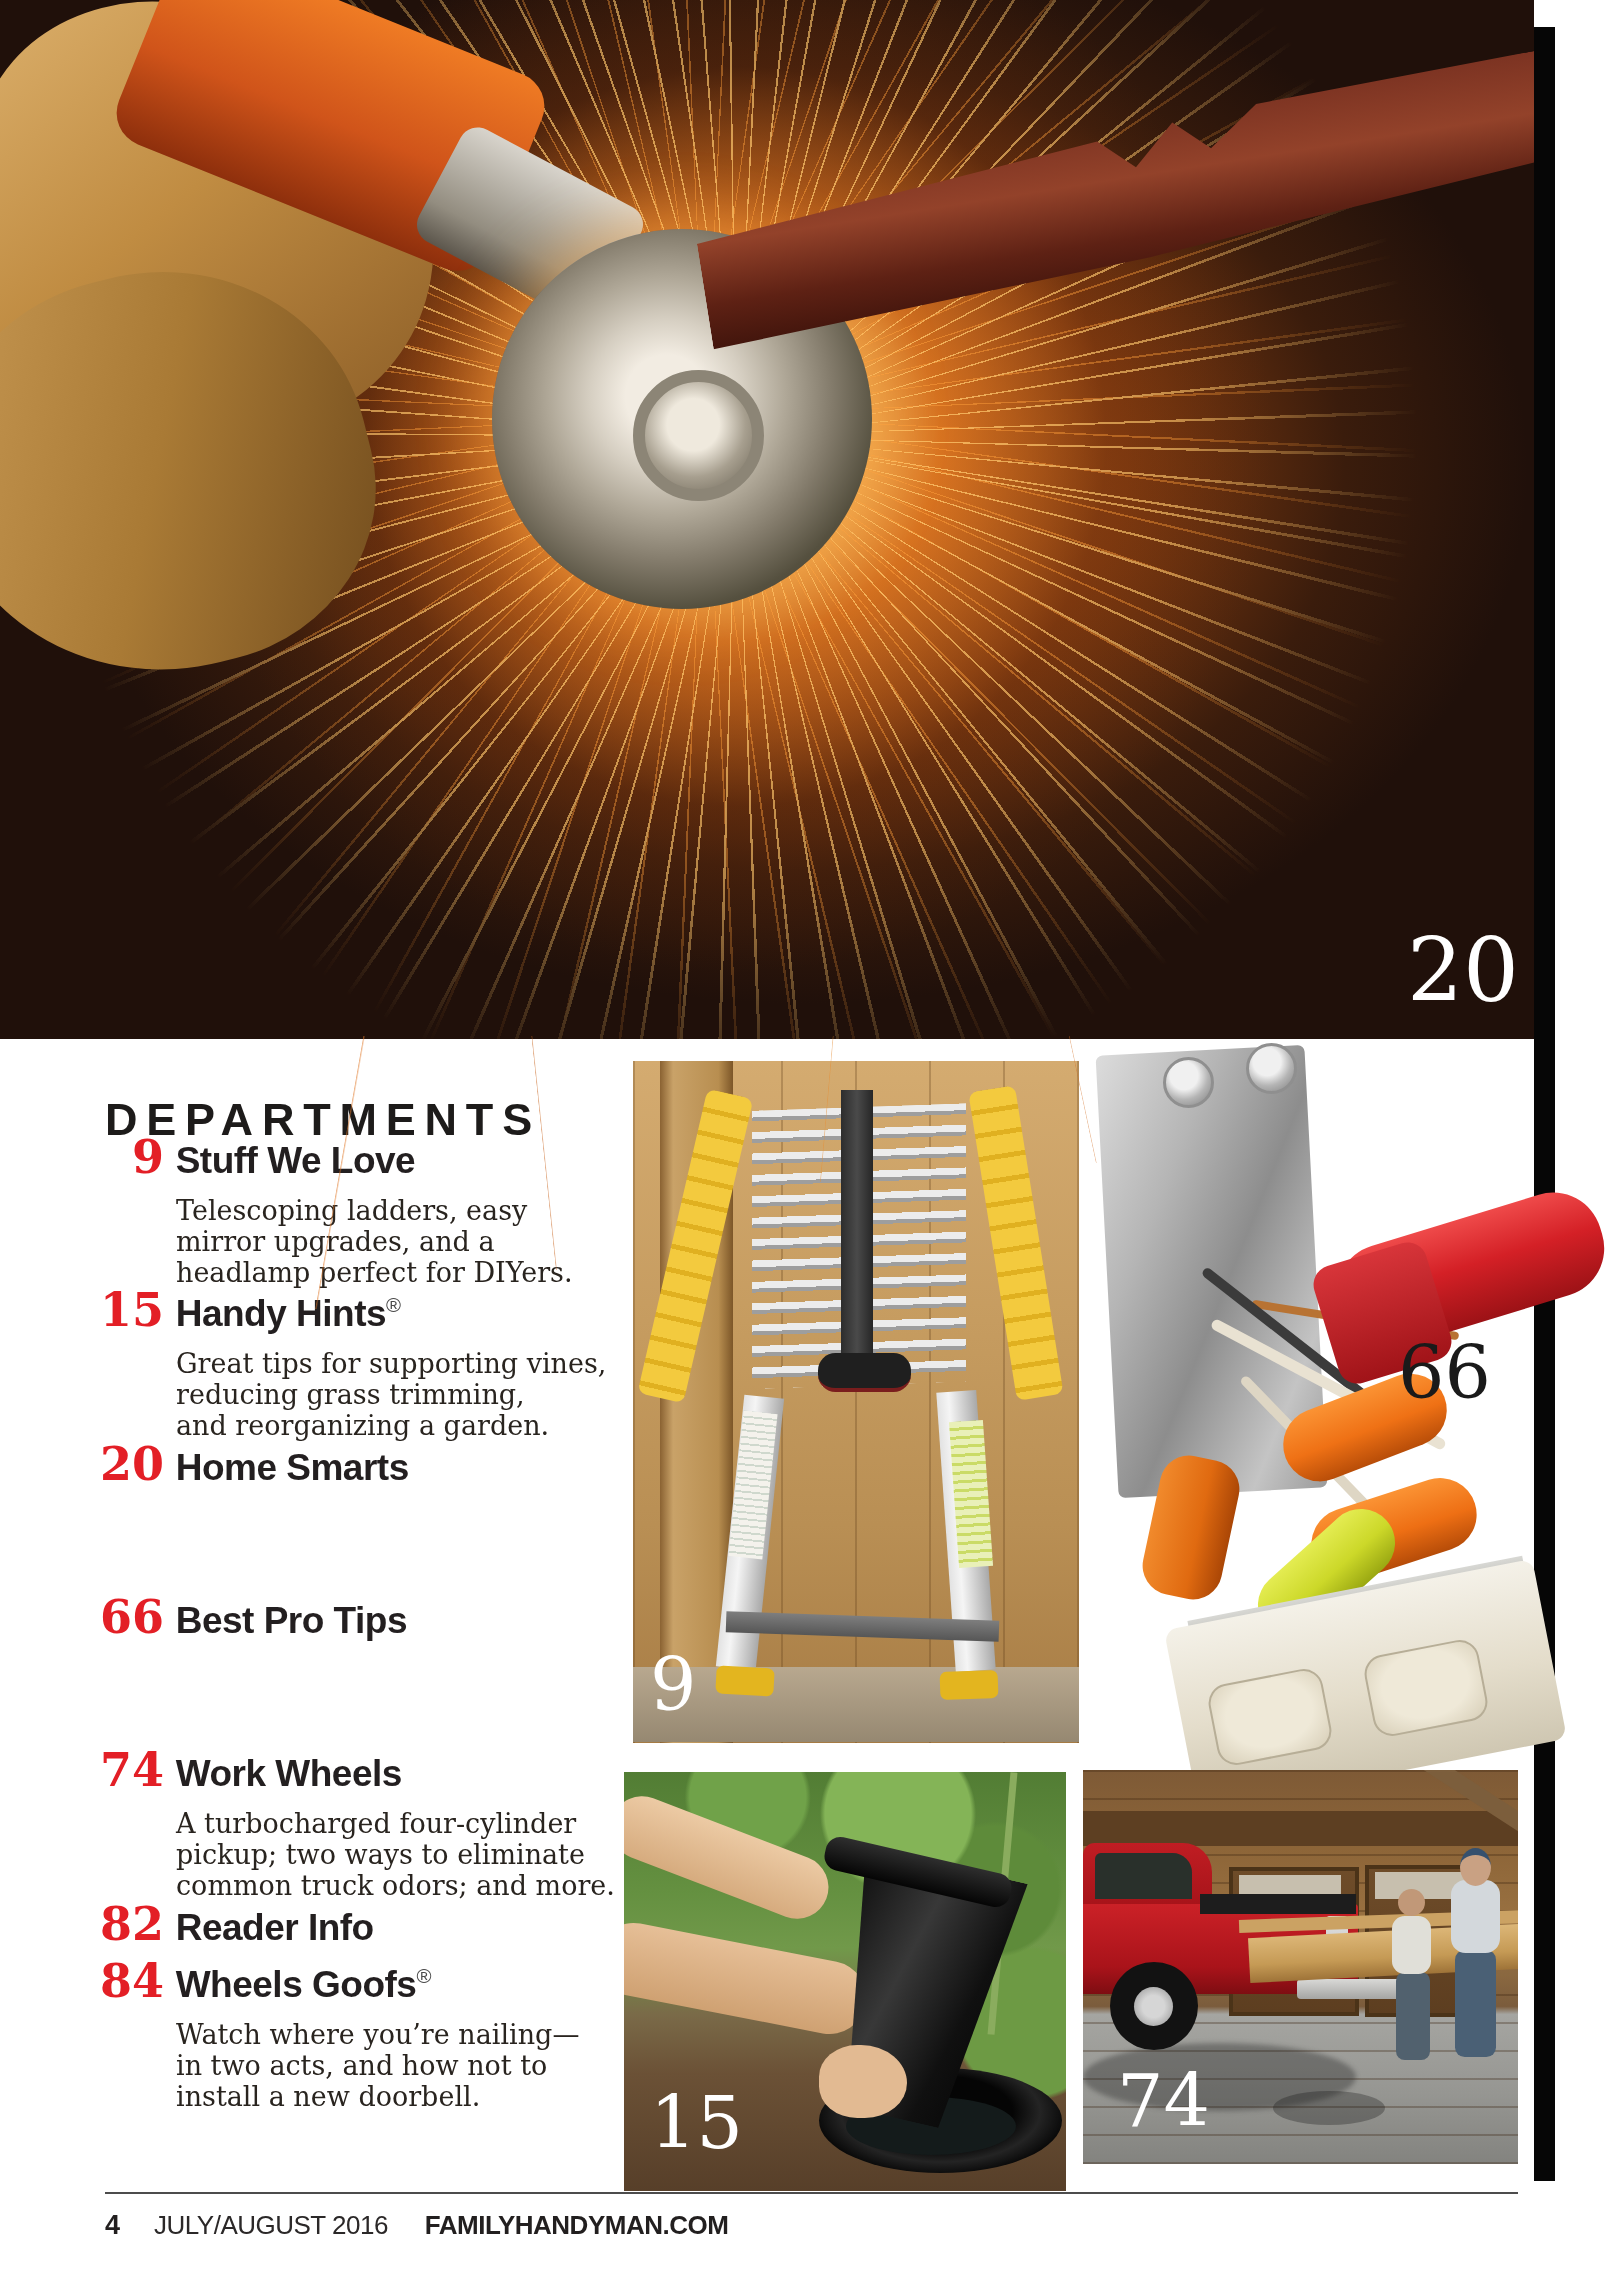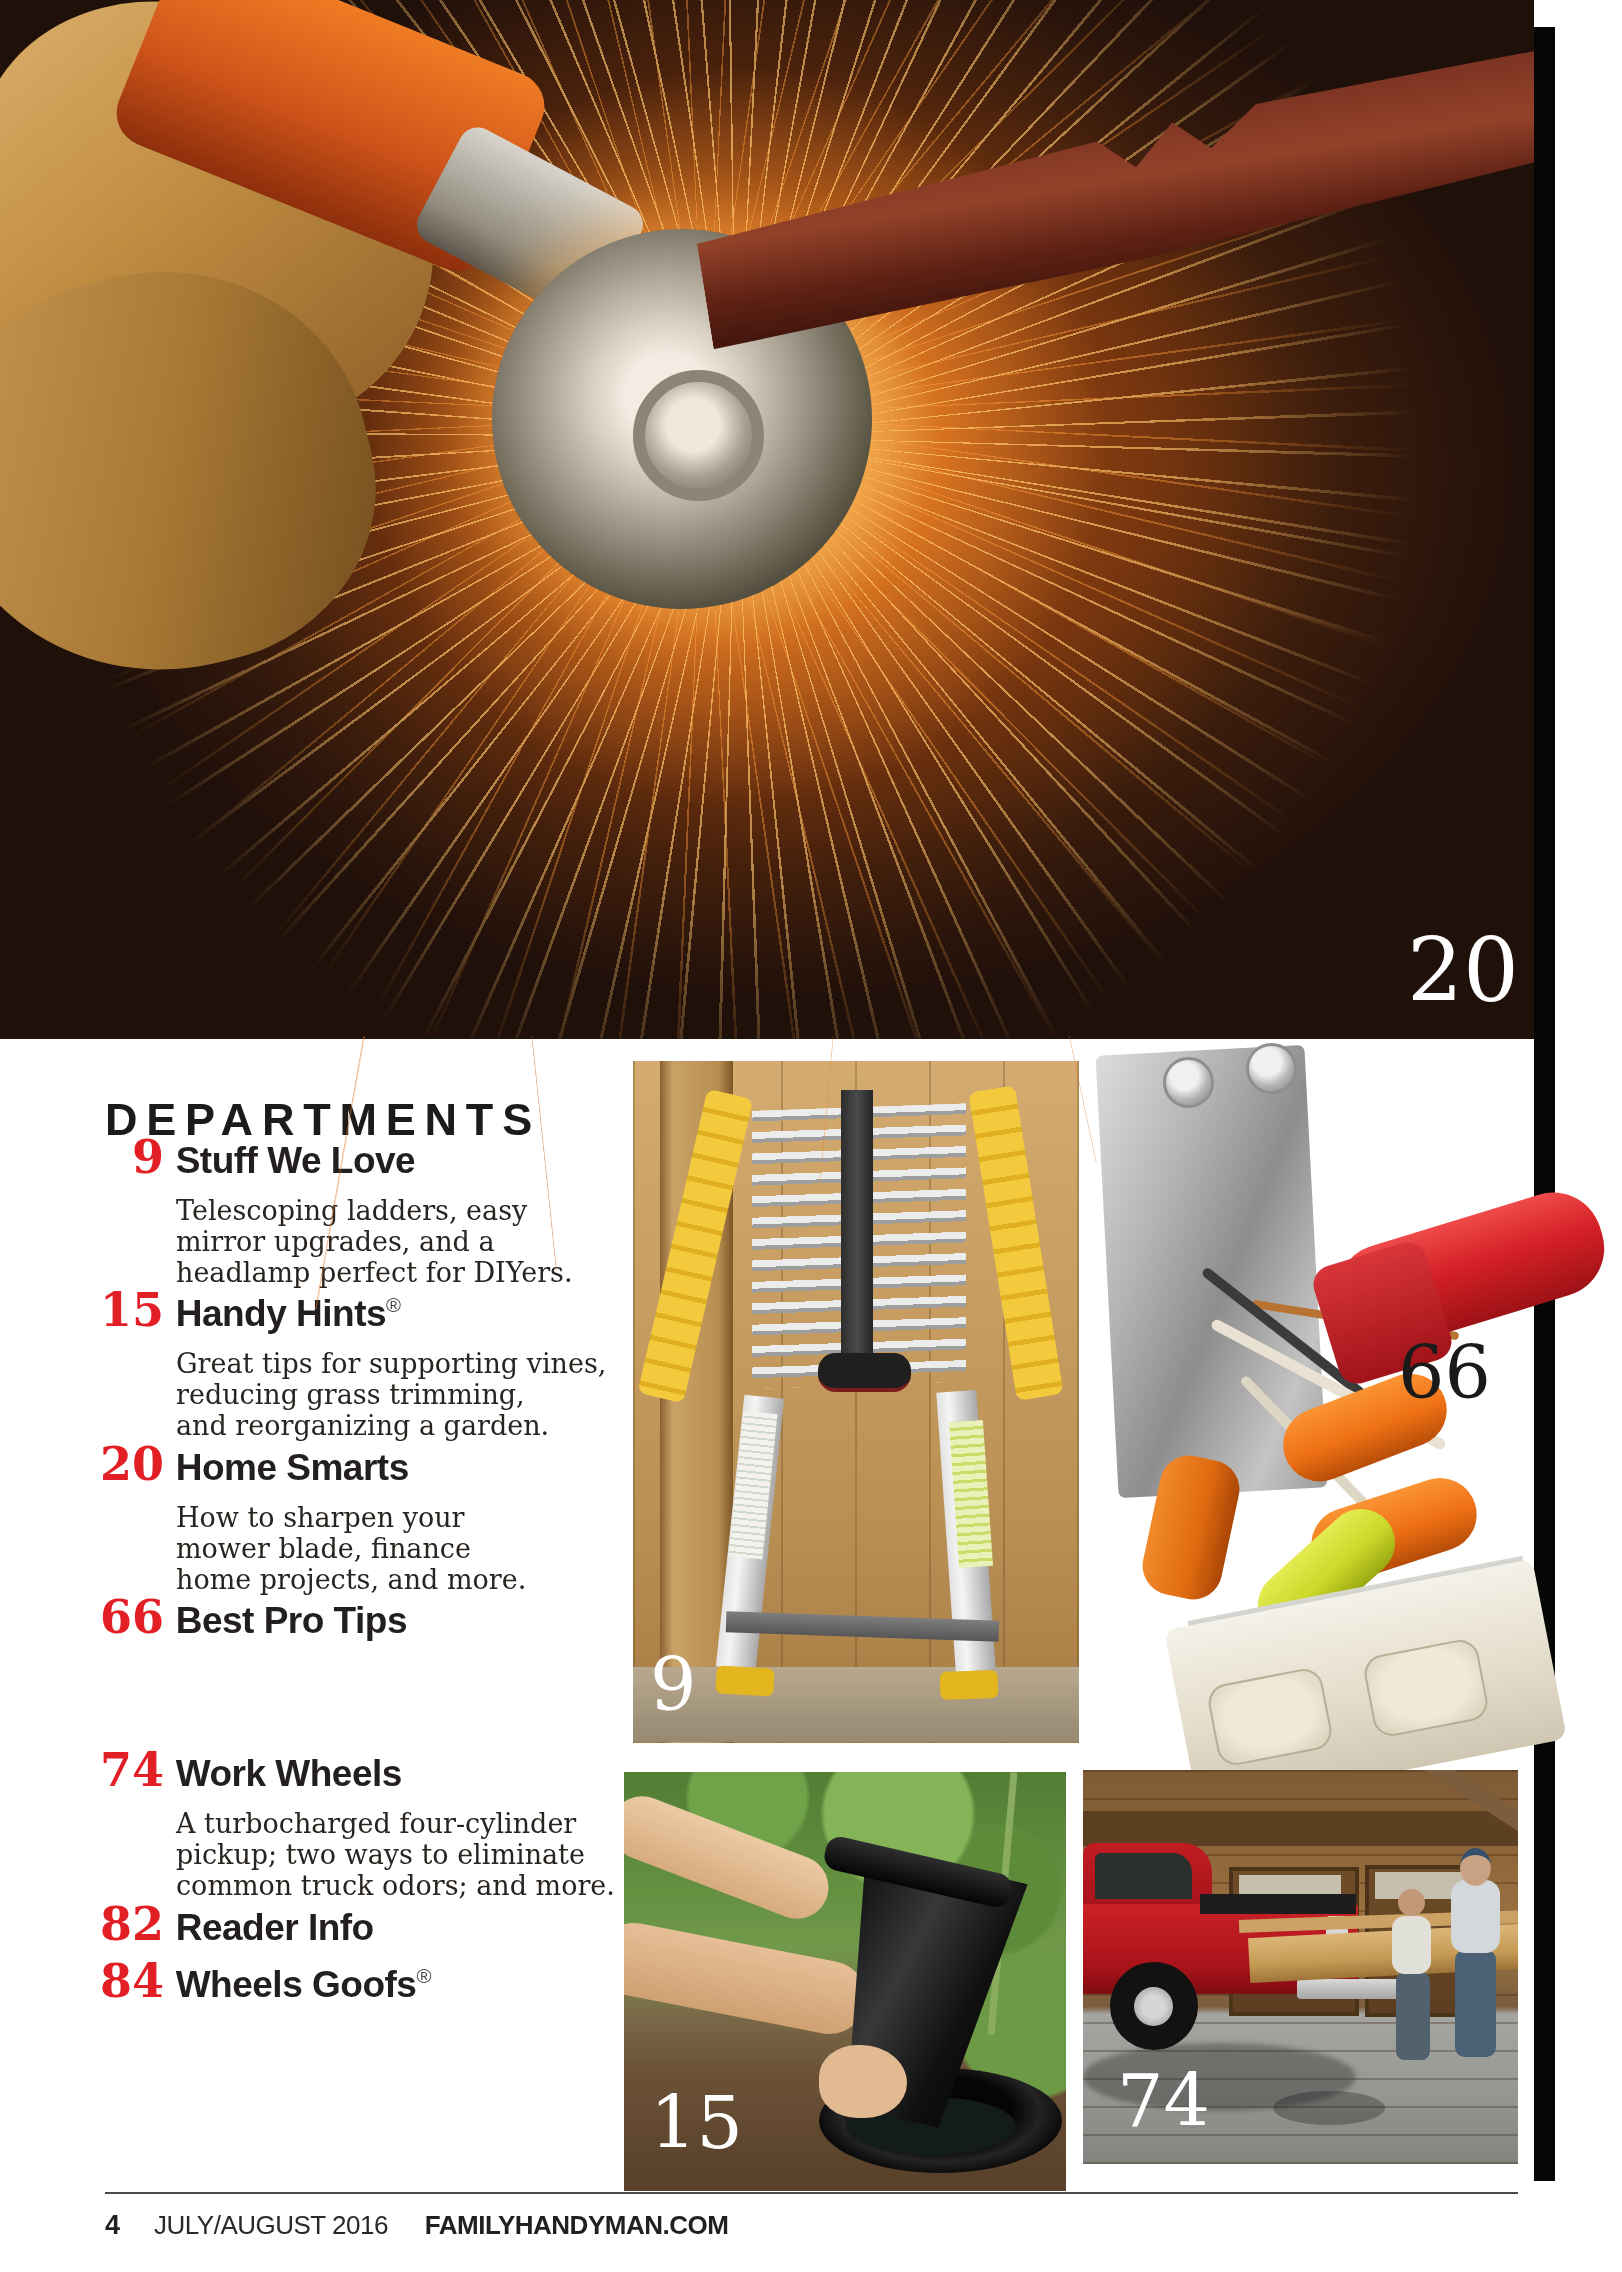--- a/index.html
+++ b/index.html
@@ -235,23 +235,20 @@
     </div>
   <div class="blurb">Great tips for supporting vines,
 reducing grass trimming,
 and reorganizing a garden.</div>
 </div>
 <div class="abs entry e3">
   <div class="row">
       <span class="num">20</span>
       <span class="etitle"><span>Home Smarts</span><span class="reg"></span></span>
     </div>
-  <div class="blurb">How to sharpen your
-mower blade, finance
-home projects, and more.</div>
 </div>
 <div class="abs entry e4">
   <div class="row">
       <span class="num">66</span>
       <span class="etitle"><span>Best Pro Tips</span><span class="reg"></span></span>
     </div>
 </div>
 <div class="abs entry e5">
   <div class="row">
       <span class="num">74</span>
@@ -265,20 +262,23 @@
   <div class="row">
       <span class="num">82</span>
       <span class="etitle"><span>Reader Info</span><span class="reg"></span></span>
     </div>
 </div>
 <div class="abs entry e7">
   <div class="row">
       <span class="num">84</span>
       <span class="etitle"><span>Wheels Goofs</span><span class="reg">®</span></span>
     </div>
+  <div class="blurb">Watch where you’re nailing—
+in two acts, and how not to
+install a new doorbell.</div>
 </div>
 
 <div class="abs ph-ladder">
   <div class="abs stud"></div>
   <div class="abs floor"></div>
   <div class="abs rungs"></div>
   <div class="abs rail l"></div>
   <div class="abs rail r"></div>
   <div class="abs strap"></div>
   <div class="abs strap-handle"></div>

